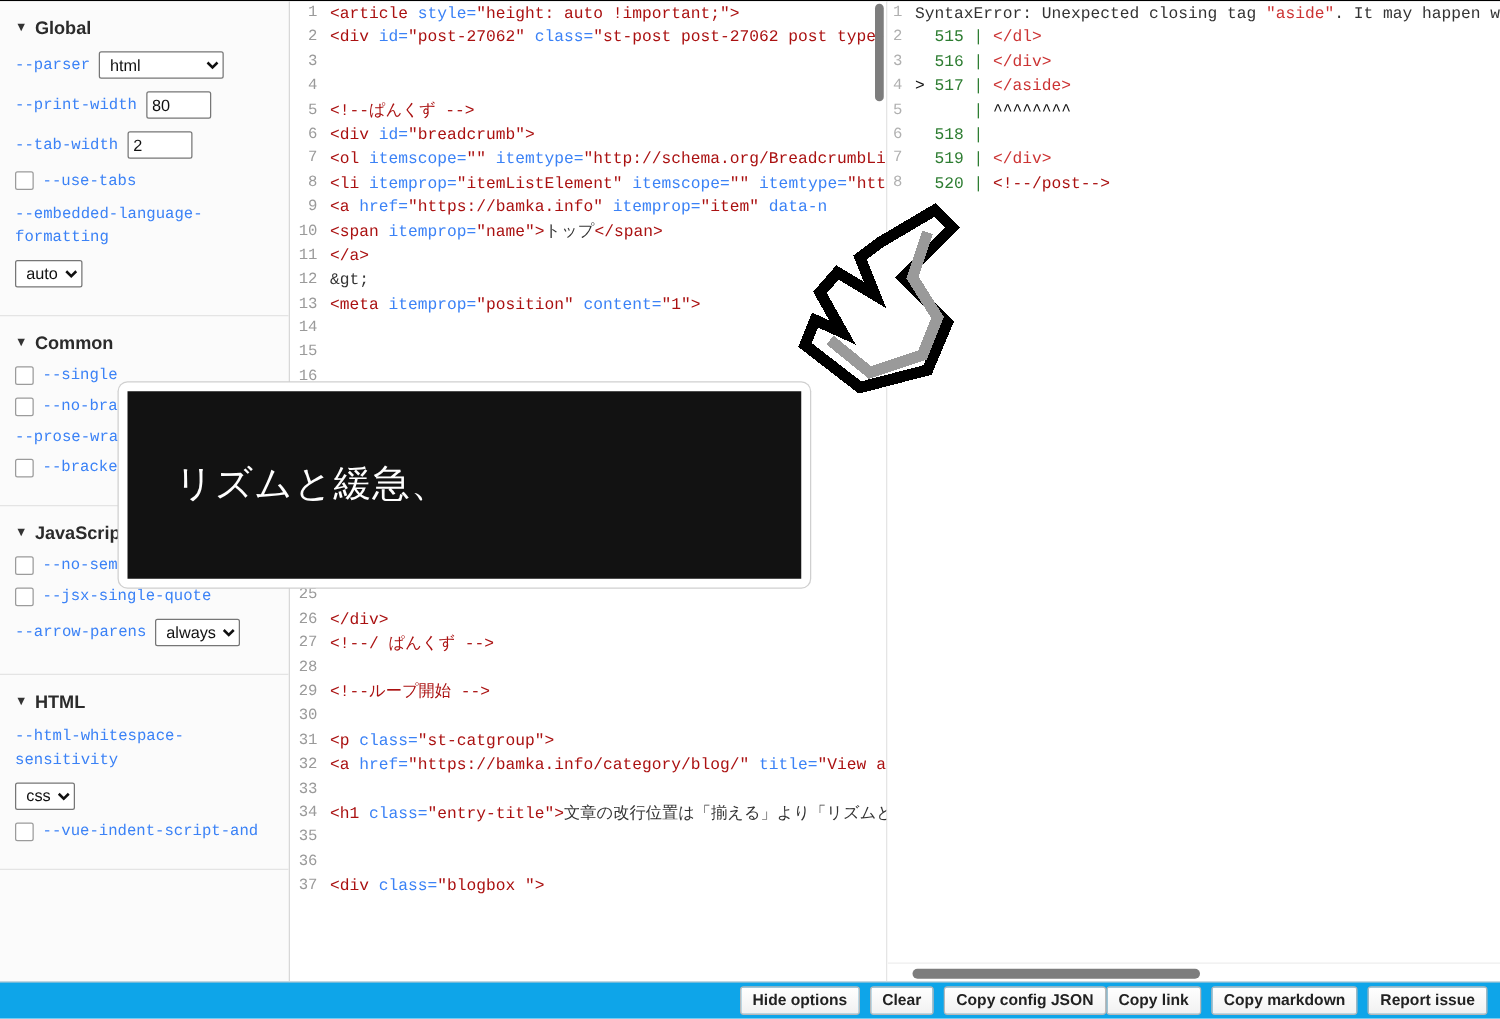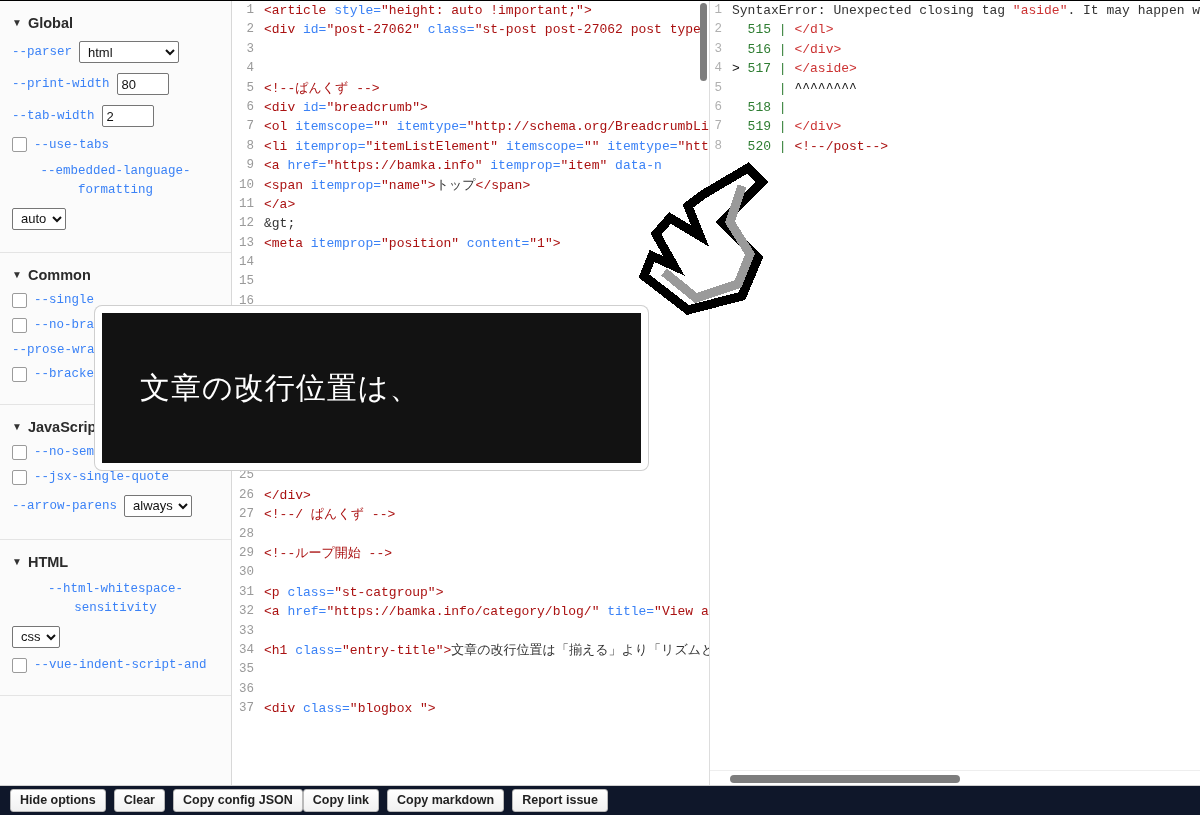--- a/index.html
+++ b/index.html
@@ -107,21 +107,21 @@
     gap: 7px;
     margin: 0 0 10px 0;
     flex-wrap: wrap;
   }
   .opt-label {
     font-family: "Liberation Mono", monospace;
     font-size: 12.5px;
     color: #3b82f6;
     white-space: nowrap;
   }
-  .opt-label.wrap { white-space: normal; line-height: 1.55; text-align: center; }
+  .opt-label.wrap { white-space: normal; line-height: 1.55; }
   .chk {
     width: 15px; height: 15px;
     border: 1px solid #9b9b9b;
     background: #fff;
     border-radius: 2px;
     flex: 0 0 15px;
     cursor: pointer;
   }
   select.opt-select, input.opt-input {
     font-family: "Liberation Sans", sans-serif;
@@ -195,25 +195,25 @@
     position: absolute; left: 20px; top: 4px;
     width: 230px; height: 8px;
     background: #7d7d7d;
     border-radius: 5px;
   }
 
   
   .footer {
     flex: 0 0 30px;
     height: 30px;
-    background: #0f172a;
+    background: #0ea5e9;
     border-top: 1px solid #d0d0d0;
     display: flex; align-items: center;
     padding: 0 10px;
-    justify-content: flex-start;
+    justify-content: flex-end;
   }
   .footer-group { display: flex; align-items: center; gap: 8px; }
   .btn {
     font-family: "Liberation Sans", sans-serif;
     font-size: 12.5px;
     font-weight: bold;
     color: #222;
     background: linear-gradient(#ffffff,#f1f1f1);
     border: 1px solid #b9b9b9;
     border-radius: 3px;
@@ -386,15 +386,15 @@
   </div>
 
   <svg class="cursor" viewBox="0 0 140 160">
     <g shape-rendering="crispEdges">
       <path d="M118 8 L132 22 L92 62 L128 98 L112 136 L58 150 L14 116 L22 96 L44 106 L26 74 L40 58 L70 76 L58 46 L74 34 Z" fill="#ffffff" stroke="#000000" stroke-width="9"></path>
       <path d="M112 26 L100 62 L120 94 L108 124 L66 138 L34 112" fill="none" stroke="#9a9a9a" stroke-width="9"></path>
     </g>
   </svg>
 
   <div class="caption">
-    <div class="caption-line">文章の改行位置は、</div>
+    <div class="caption-line">リズムと緩急、</div>
   </div>
 </div>
 
 </body></html>

